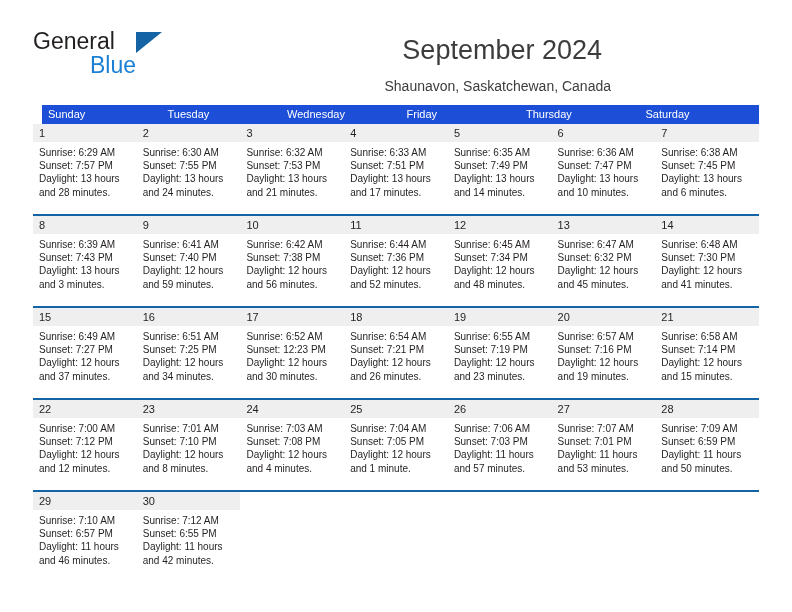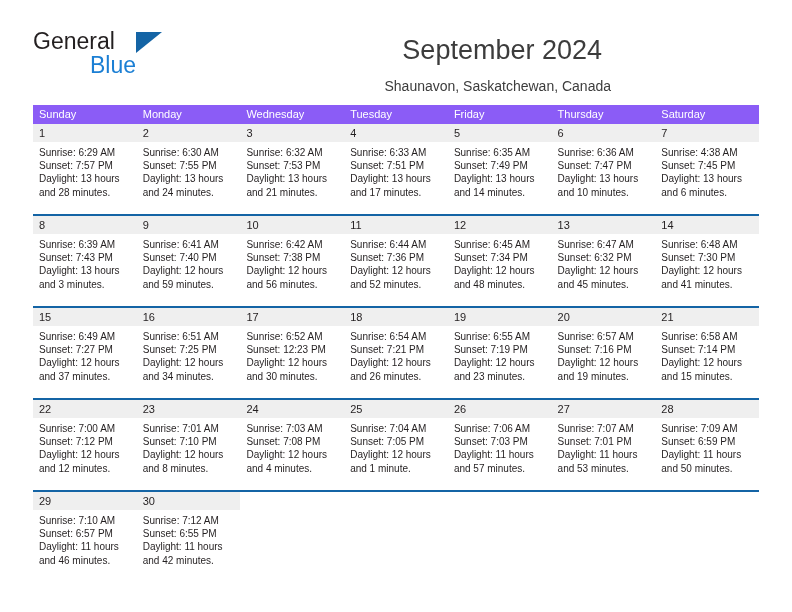--- a/index.html
+++ b/index.html
@@ -87,22 +87,23 @@
 
   
   .calendar {
     position: absolute;
     left: 33px;
     top: 105px;
     width: 726px;
   }
   .dow-row {
     display: flex;
-    background: #8b5cf6;
+    background: #1d4ed8;
     height: 19px;
+    margin-left: 9px;
   }
   .dow {
     flex: 1 1 0;
     color: #ffffff;
     font-size: 11px;
     line-height: 19px;
     padding-left: 6px;
     box-sizing: border-box;
     font-family: "Liberation Sans", sans-serif;
     white-space: nowrap;
@@ -165,23 +166,22 @@
     <div class="title-block">
       <h1 class="cal-title">September 2024</h1>
       <div class="cal-subtitle">Shaunavon, Saskatchewan, Canada</div>
     </div>
 
   </div>
 
   <div class="calendar">
     <div class="dow-row">
       <div class="dow">Sunday</div>
-      <div class="dow">Monday</div>
+      <div class="dow">Tuesday</div>
       <div class="dow">Wednesday</div>
-      <div class="dow">Tuesday</div>
       <div class="dow">Friday</div>
       <div class="dow">Thursday</div>
       <div class="dow">Saturday</div>
     </div>
 
     <div id="weeks-container">
         <div class="week">
           <div class="day">
             <div class="day-num-band">1</div>
             <div class="day-body">
@@ -232,21 +232,21 @@
             <div class="day-body">
               <div>Sunrise: 6:36 AM</div>
               <div>Sunset: 7:47 PM</div>
               <div>Daylight: 13 hours</div>
               <div>and 10 minutes.</div>
             </div>
           </div>
           <div class="day">
             <div class="day-num-band">7</div>
             <div class="day-body">
-              <div>Sunrise: 4:38 AM</div>
+              <div>Sunrise: 6:38 AM</div>
               <div>Sunset: 7:45 PM</div>
               <div>Daylight: 13 hours</div>
               <div>and 6 minutes.</div>
             </div>
           </div>
         </div>
         <div class="week">
           <div class="day">
             <div class="day-num-band">8</div>
             <div class="day-body">

